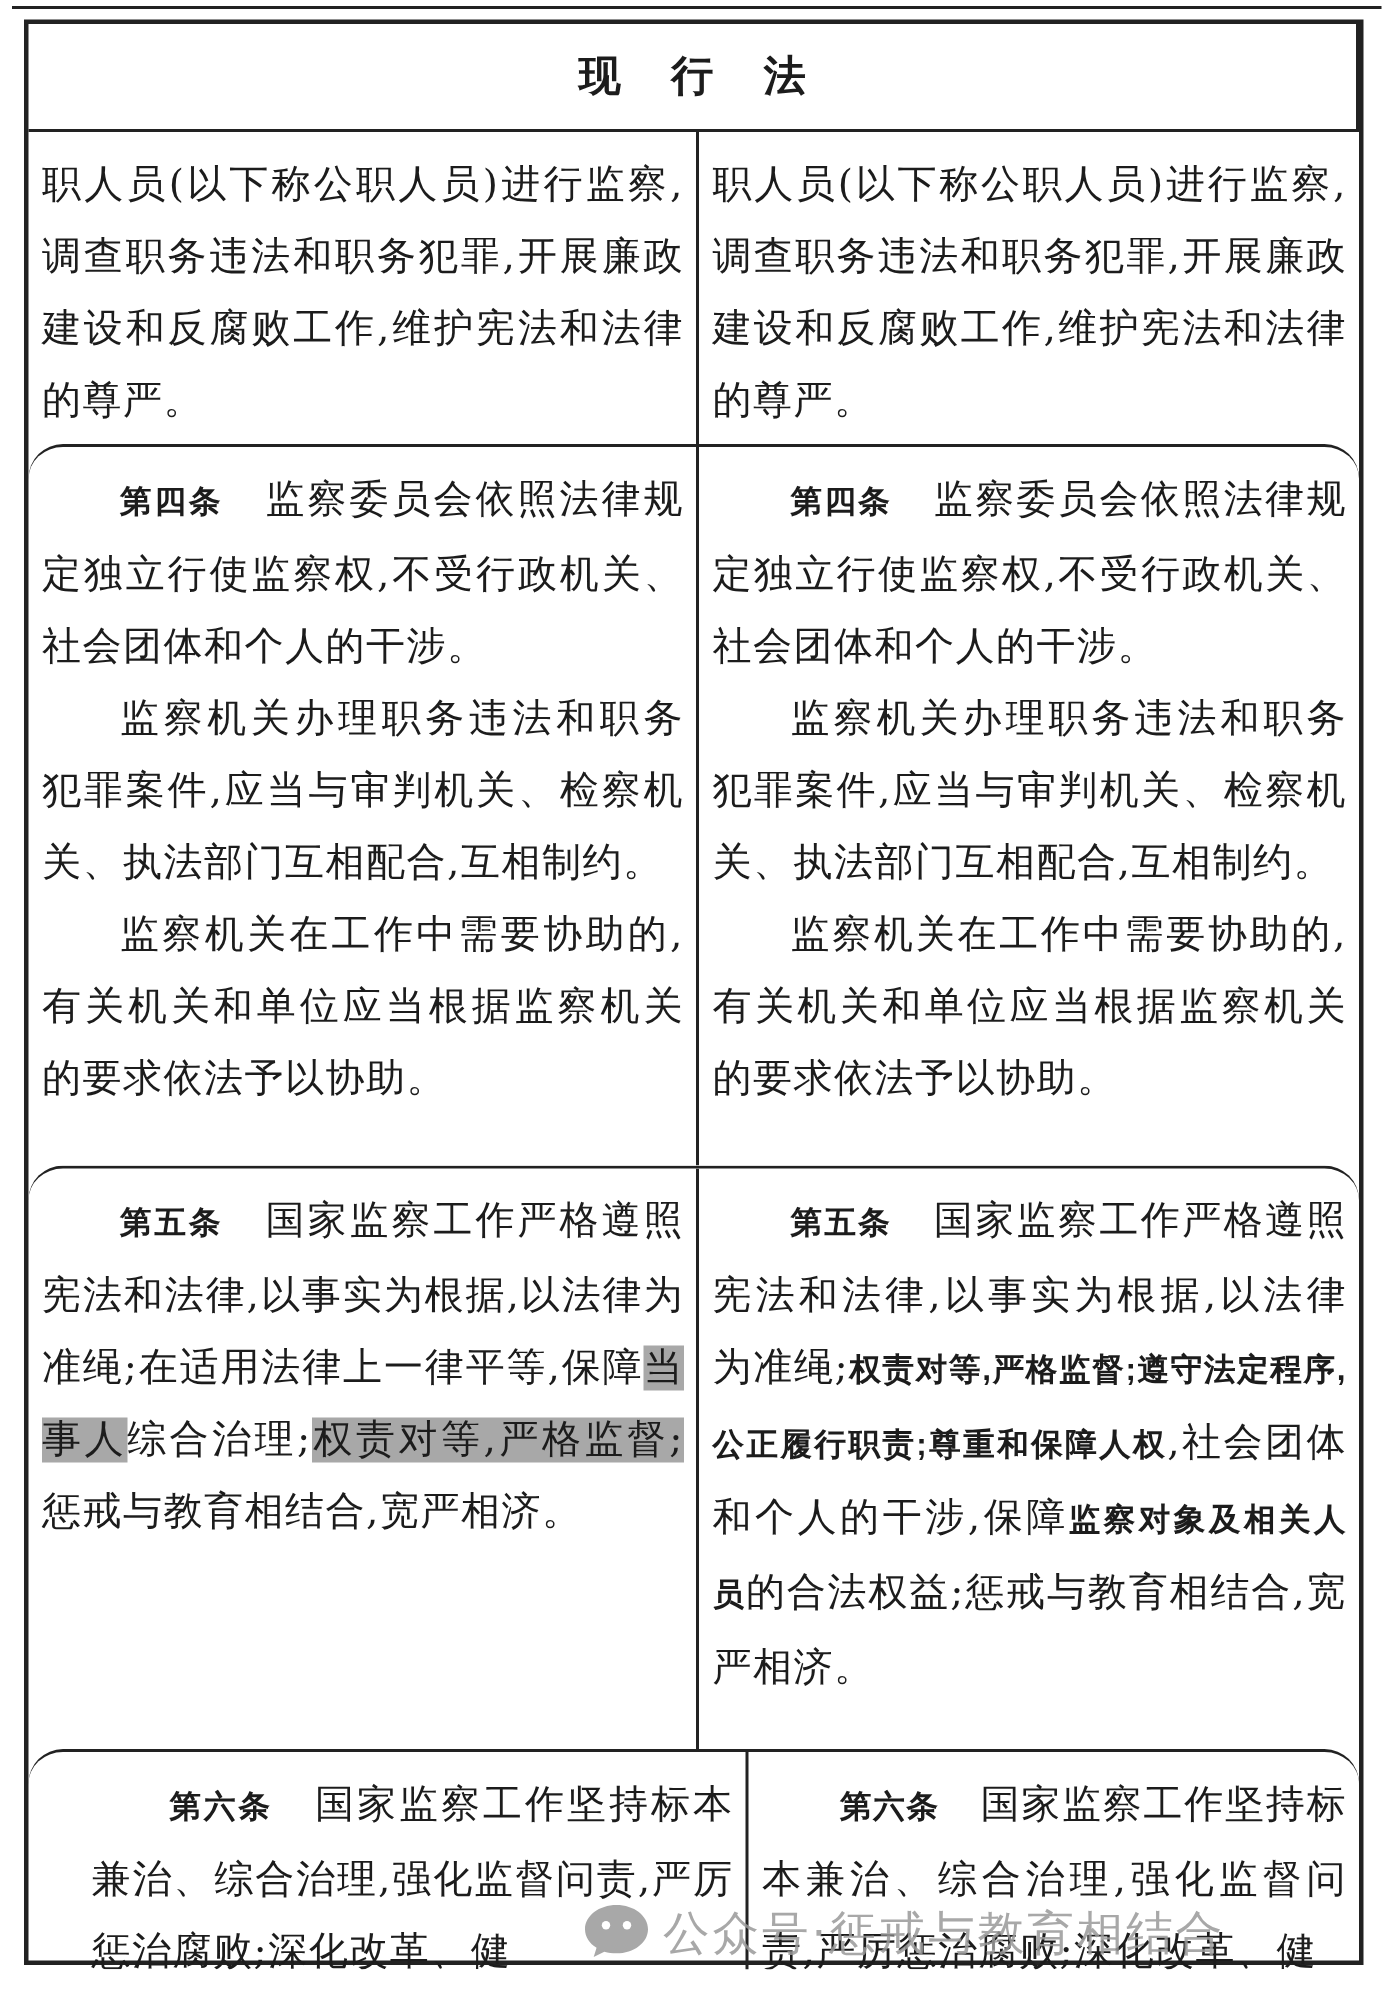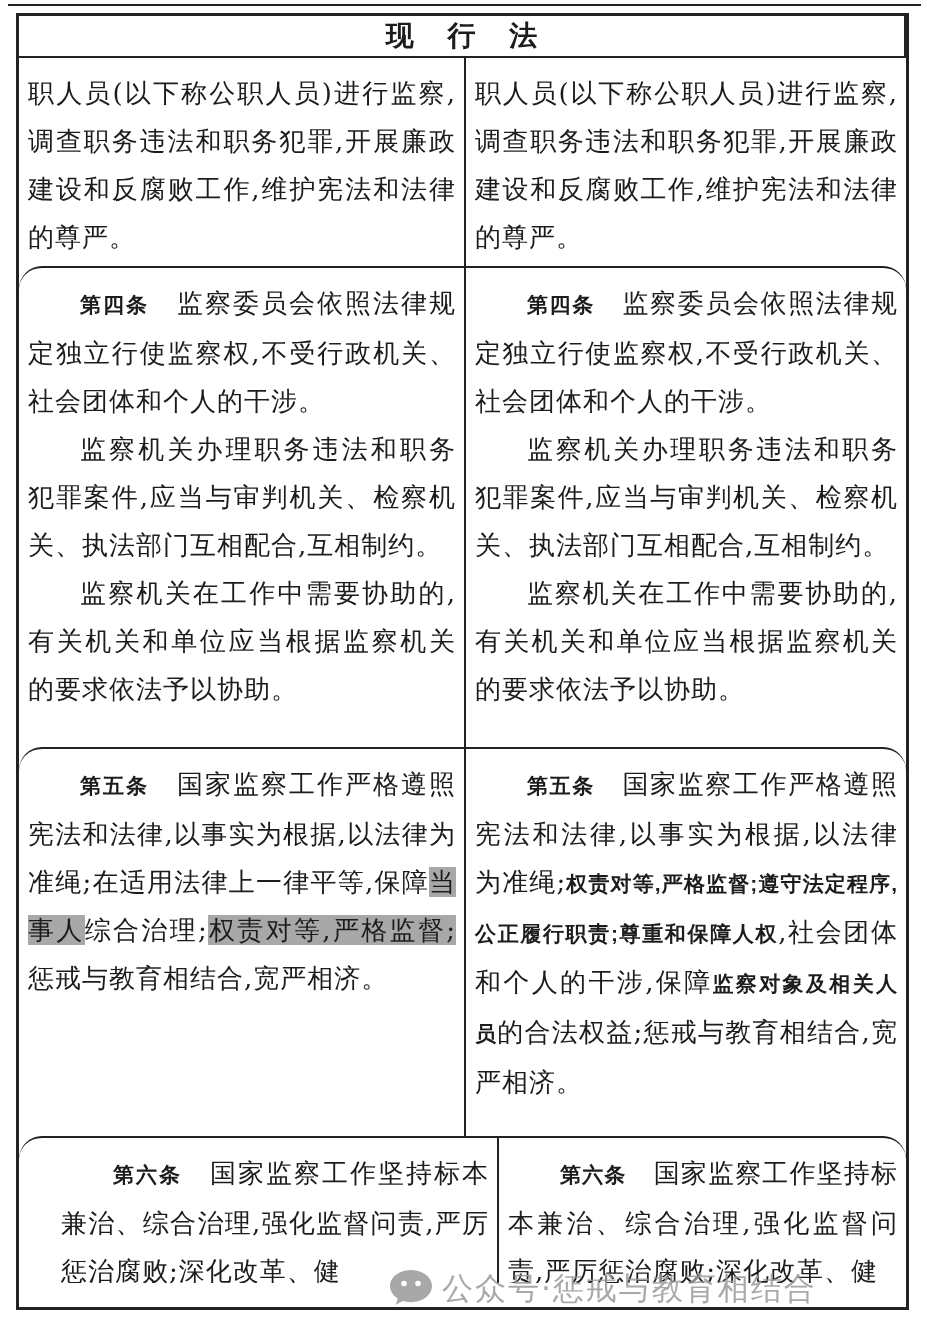--- a/index.html
+++ b/index.html
@@ -15,21 +15,21 @@
     position:absolute;left:8px;top:4px;width:913px;height:2px;
     background:var(--border,#222);
   }
   .compare-table{
     position:absolute;left:16px;top:13px;width:893px;height:1297px;
     border:3px solid var(--border,#222);
     box-sizing:border-box;
     background:#fff;
   }
   .thead{
-    display:flex;height:42px;
+    display:flex;height:72px;
     border-bottom:2px solid var(--border,#222);
     box-sizing:border-box;
   }
   .th{
     flex:0 0 447px;box-sizing:border-box;
     display:flex;align-items:center;justify-content:center;
     font-family:"DejaVu Sans","Liberation Sans",sans-serif;
     font-weight:700;font-size:28px;letter-spacing:12px;
     text-indent:12px;
   }

